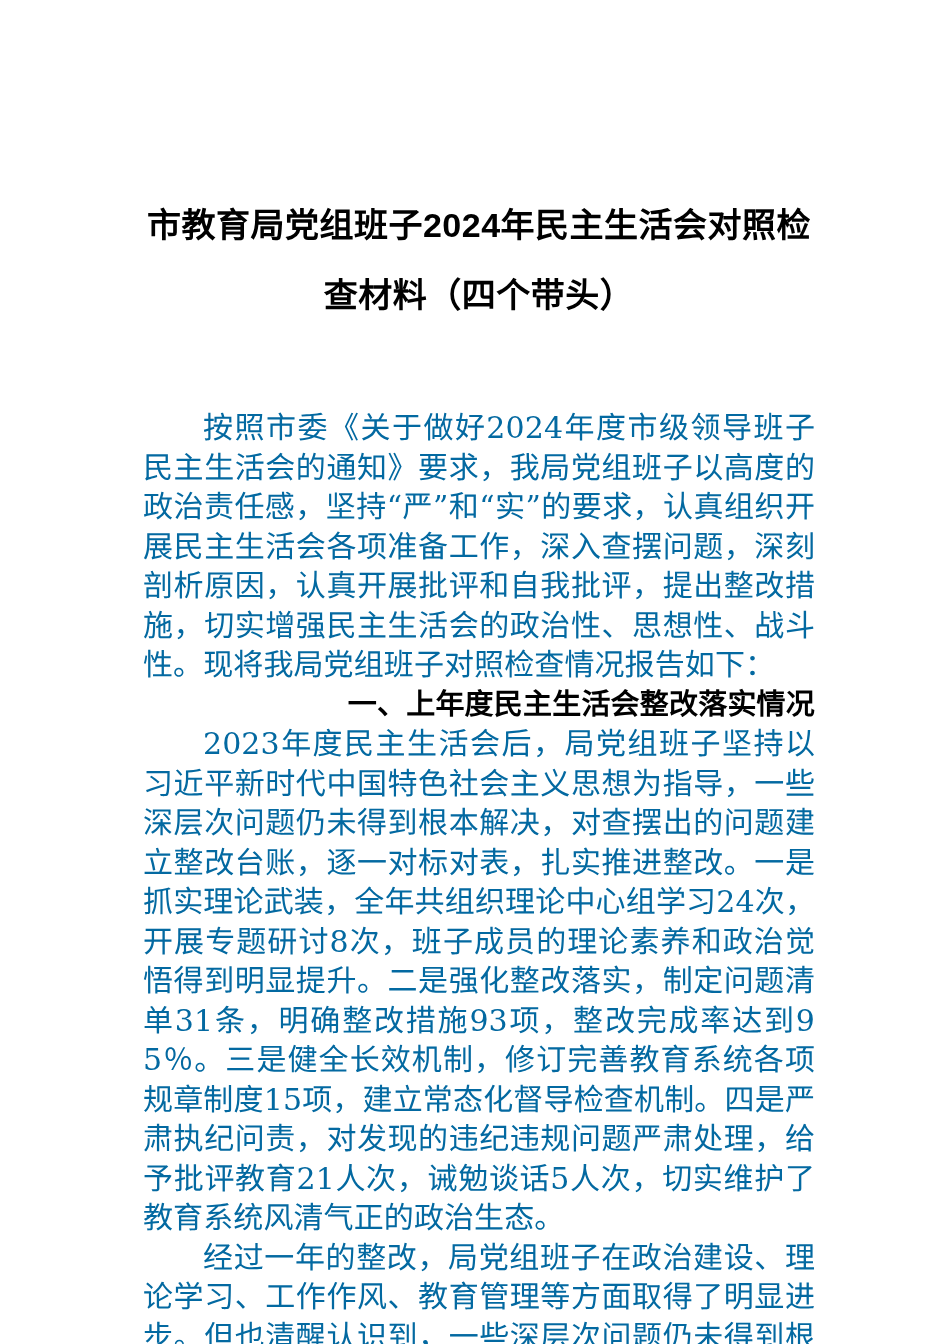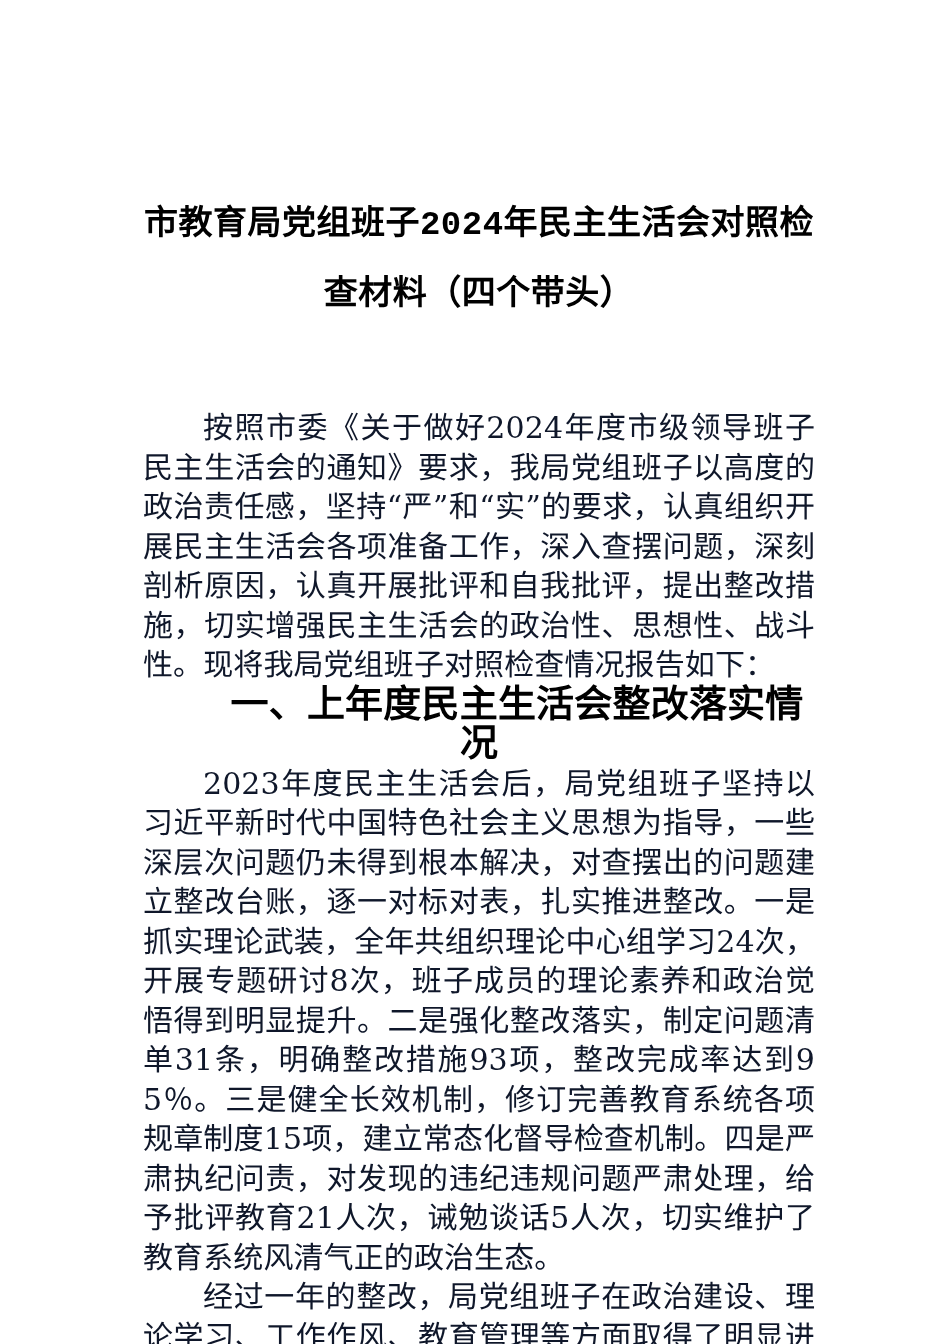--- a/index.html
+++ b/index.html
@@ -24,21 +24,21 @@
   }
   .doc-body {
     position: absolute;
     left: 143px;
     top: 0;
     width: 672px;
   }
   .doc-title {
     margin: 0;
     padding: 0;
-    font-family: Liberation Mono, monospace;
+    font-family: Liberation Sans, sans-serif;
     font-weight: bold;
     font-size: 34px;
     line-height: 70px;
     text-align: center;
     letter-spacing: 0.5px;
     color: #000000;
     padding-top: 190px;
   }
   .spacer-after-title {
     height: 78px;
@@ -46,33 +46,33 @@
   p.para {
     margin: 0;
     padding: 0;
     font-family: "DejaVu Serif", "Liberation Serif", serif;
     font-size: 30px;
     line-height: 39.5px;
     text-align: justify;
     text-align-last: left;
     text-justify: inter-ideograph;
     text-indent: 2em;
-    color: #0f172a;
+    color: #0369a1;
     letter-spacing: 0.1px;
     word-break: break-all;
   }
   h2.section-heading {
     margin: 0;
     padding: 0;
     font-family: "Liberation Sans", "DejaVu Sans", sans-serif;
     font-weight: bold;
-    font-size: 38px;
+    font-size: 29px;
     line-height: 39.5px;
     text-indent: 2em;
-    text-align: center;
+    text-align: right;
     color: #000000;
     letter-spacing: 0.2px;
   }
 </style>
 </head>
 <body>
 
 <div class="page">
   <div class="doc-body">
 

